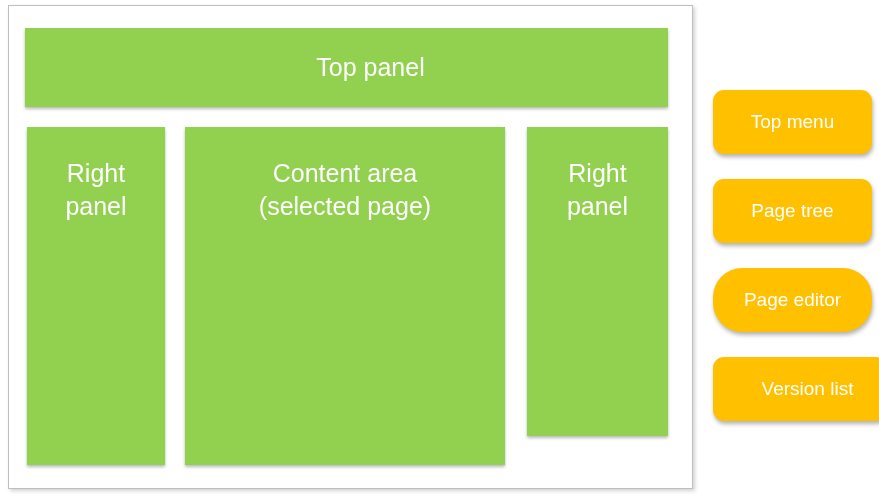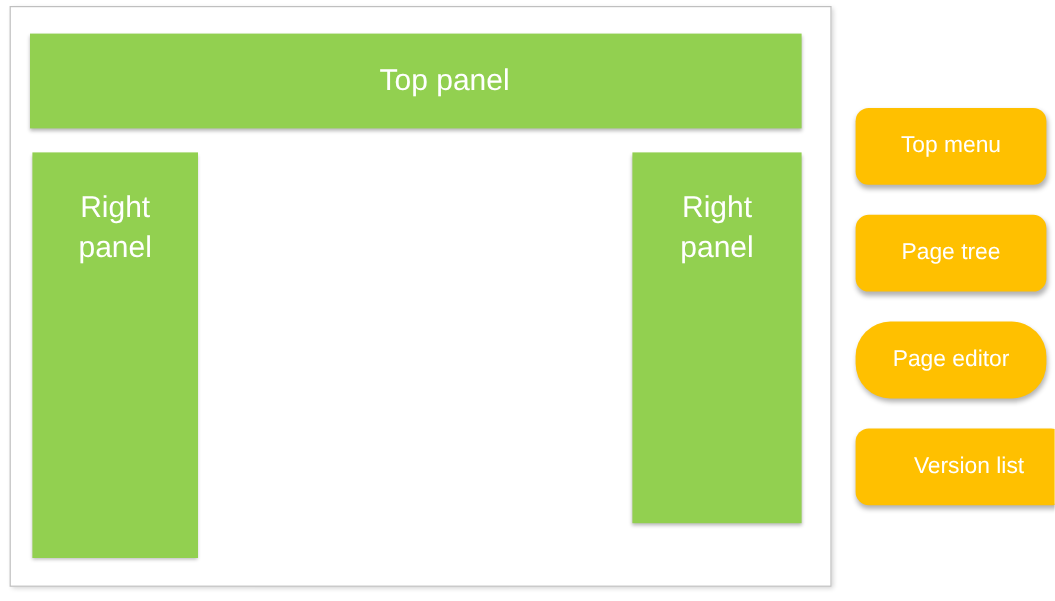--- a/index.html
+++ b/index.html
@@ -88,20 +88,24 @@
 
     <div class="panel panel-top">
       <span>Top panel</span>
     </div>
 
     <div class="panel panel-col panel-left">
       <span>Right</span>
       <span>panel</span>
     </div>
 
+    <div class="panel panel-col panel-content">
+      <span>Content area</span>
+      <span>(selected page)</span>
+    </div>
 
     <div class="panel panel-col panel-right">
       <span>Right</span>
       <span>panel</span>
     </div>
 
   </div>
 
   <div class="legend-btn btn-1">Top menu</div>
 

